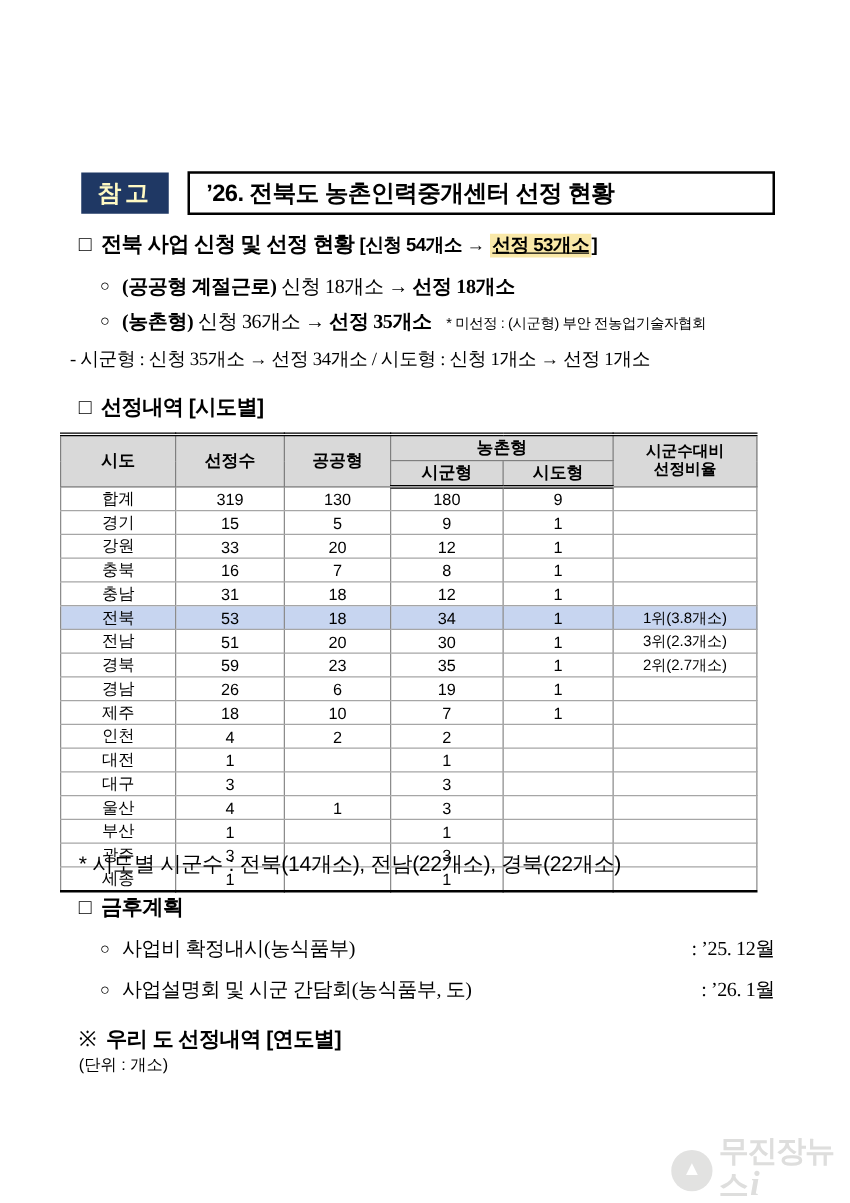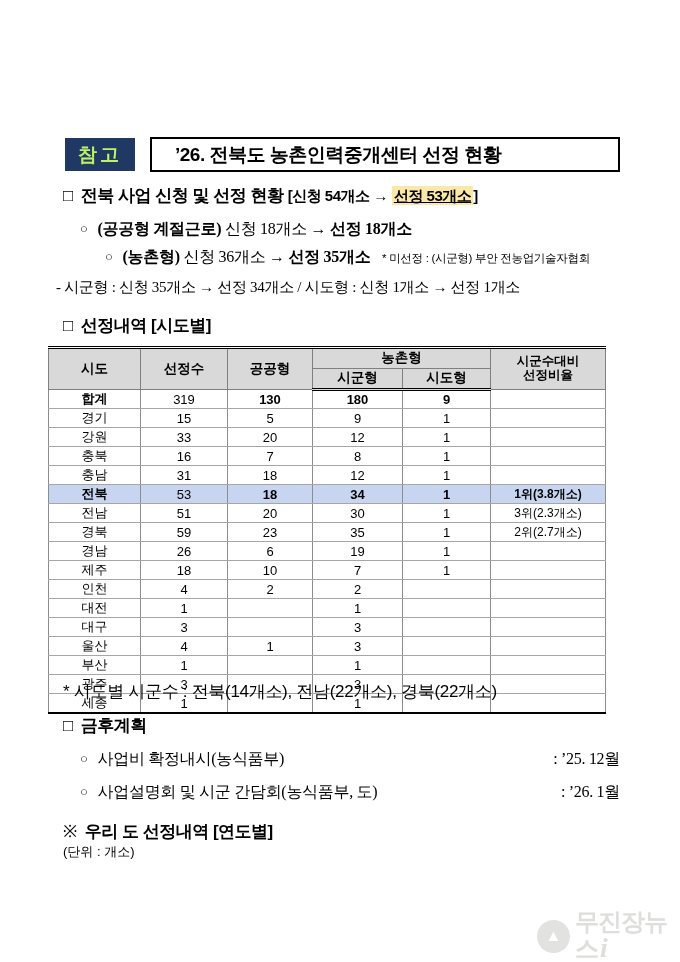--- a/index.html
+++ b/index.html
@@ -3,26 +3,26 @@
 <meta charset="utf-8">
 <style>
   html,body{margin:0;padding:0;background:#fff;}
   .page{
     position:relative;width:680px;height:962px;background:#ffffff;overflow:hidden;
     font-family:"Liberation Sans",sans-serif;color:#000;
   }
   
   .badge{
     position:absolute;left:65px;top:138px;width:70px;height:33px;
-    background:var(--navy);color:#bef264;font-weight:bold;font-size:19px;
+    background:var(--navy);color:#fef9c3;font-weight:bold;font-size:19px;
     display:flex;align-items:center;justify-content:center;letter-spacing:3px;
   }
   .title-box{
     position:absolute;left:150px;top:137px;width:470px;height:35px;box-sizing:border-box;
-    border:2px solid #000;display:flex;align-items:center;padding-left:23px;
+    border:2px solid #000;display:flex;align-items:center;padding-left:13px;
     font-weight:bold;font-size:19px;letter-spacing:-0.5px;white-space:nowrap;
   }
   
   .h-sec{position:absolute;left:63px;font-size:17px;font-weight:bold;letter-spacing:-0.5px;white-space:nowrap;}
   .h-sec .marker{margin-right:8px;font-weight:normal;}
   .h1{top:184px;}
   .h1 .bracket{font-size:15px;}
   .h1 .hl{background:var(--hl-yellow);text-decoration:underline;padding:1px 2px;}
   .h2{top:314px;}
   .h3{top:714px;}
@@ -31,21 +31,21 @@
   
   .bullet{
     position:absolute;left:80px;font-family:"Liberation Serif",serif;font-size:16px;
     letter-spacing:-0.3px;white-space:nowrap;
   }
   .bullet .bmark{margin-right:10px;font-size:13px;vertical-align:1px;}
   .bullet .bprefix{font-weight:bold;}
   .bullet .bstrong{font-weight:bold;}
   .bullet .bnote{font-family:"Liberation Sans",sans-serif;font-size:11.5px;margin-left:8px;}
   .b1{top:219px;}
-  .b2{top:247px;margin-left:25px;}
+  .b2{top:247px;}
   .dashline{
     position:absolute;left:56px;top:278px;font-family:"Liberation Serif",serif;
     font-size:15px;letter-spacing:-0.3px;white-space:nowrap;
   }
   
   table.sel{
     position:absolute;left:48px;top:346px;width:557px;border-collapse:collapse;table-layout:fixed;
     text-align:center;font-size:13px;
     border-top:3px double #000;border-bottom:2px solid #000;
     border-left:1px solid #7f7f7f;border-right:1px solid #7f7f7f;
@@ -57,21 +57,21 @@
     border:1px solid #7f7f7f;padding:0;line-height:1.1;
   }
   table.sel thead tr:last-child th{border-bottom:3px double #000;}
   table.sel thead th.ratio{font-size:12.5px;}
   table.sel tbody th,table.sel tbody td{
     border:1px solid #a6a6a6;border-left:1px solid #8c8c8c;border-right:1px solid #8c8c8c;
     height:17px;padding:0;font-weight:normal;
   }
   table.sel tbody td:last-child{font-size:12px;}
   table.sel tbody tr.hl-row th,table.sel tbody tr.hl-row td{background:var(--hl-blue);}
-  table.sel .b{font-weight:bold;}
+  table.sel .b{font-weight:normal;}
   .footnote{position:absolute;left:63px;top:680px;font-size:17px;letter-spacing:-0.3px;}
   
   .future-item{
     position:absolute;left:80px;width:540px;display:flex;justify-content:space-between;
     font-family:"Liberation Serif",serif;font-size:16px;letter-spacing:-0.3px;white-space:nowrap;
   }
   .future-item .bmark{margin-right:10px;font-size:13px;vertical-align:1px;}
   .f1{top:749px;} .f2{top:782px;}
   
   .watermark{

